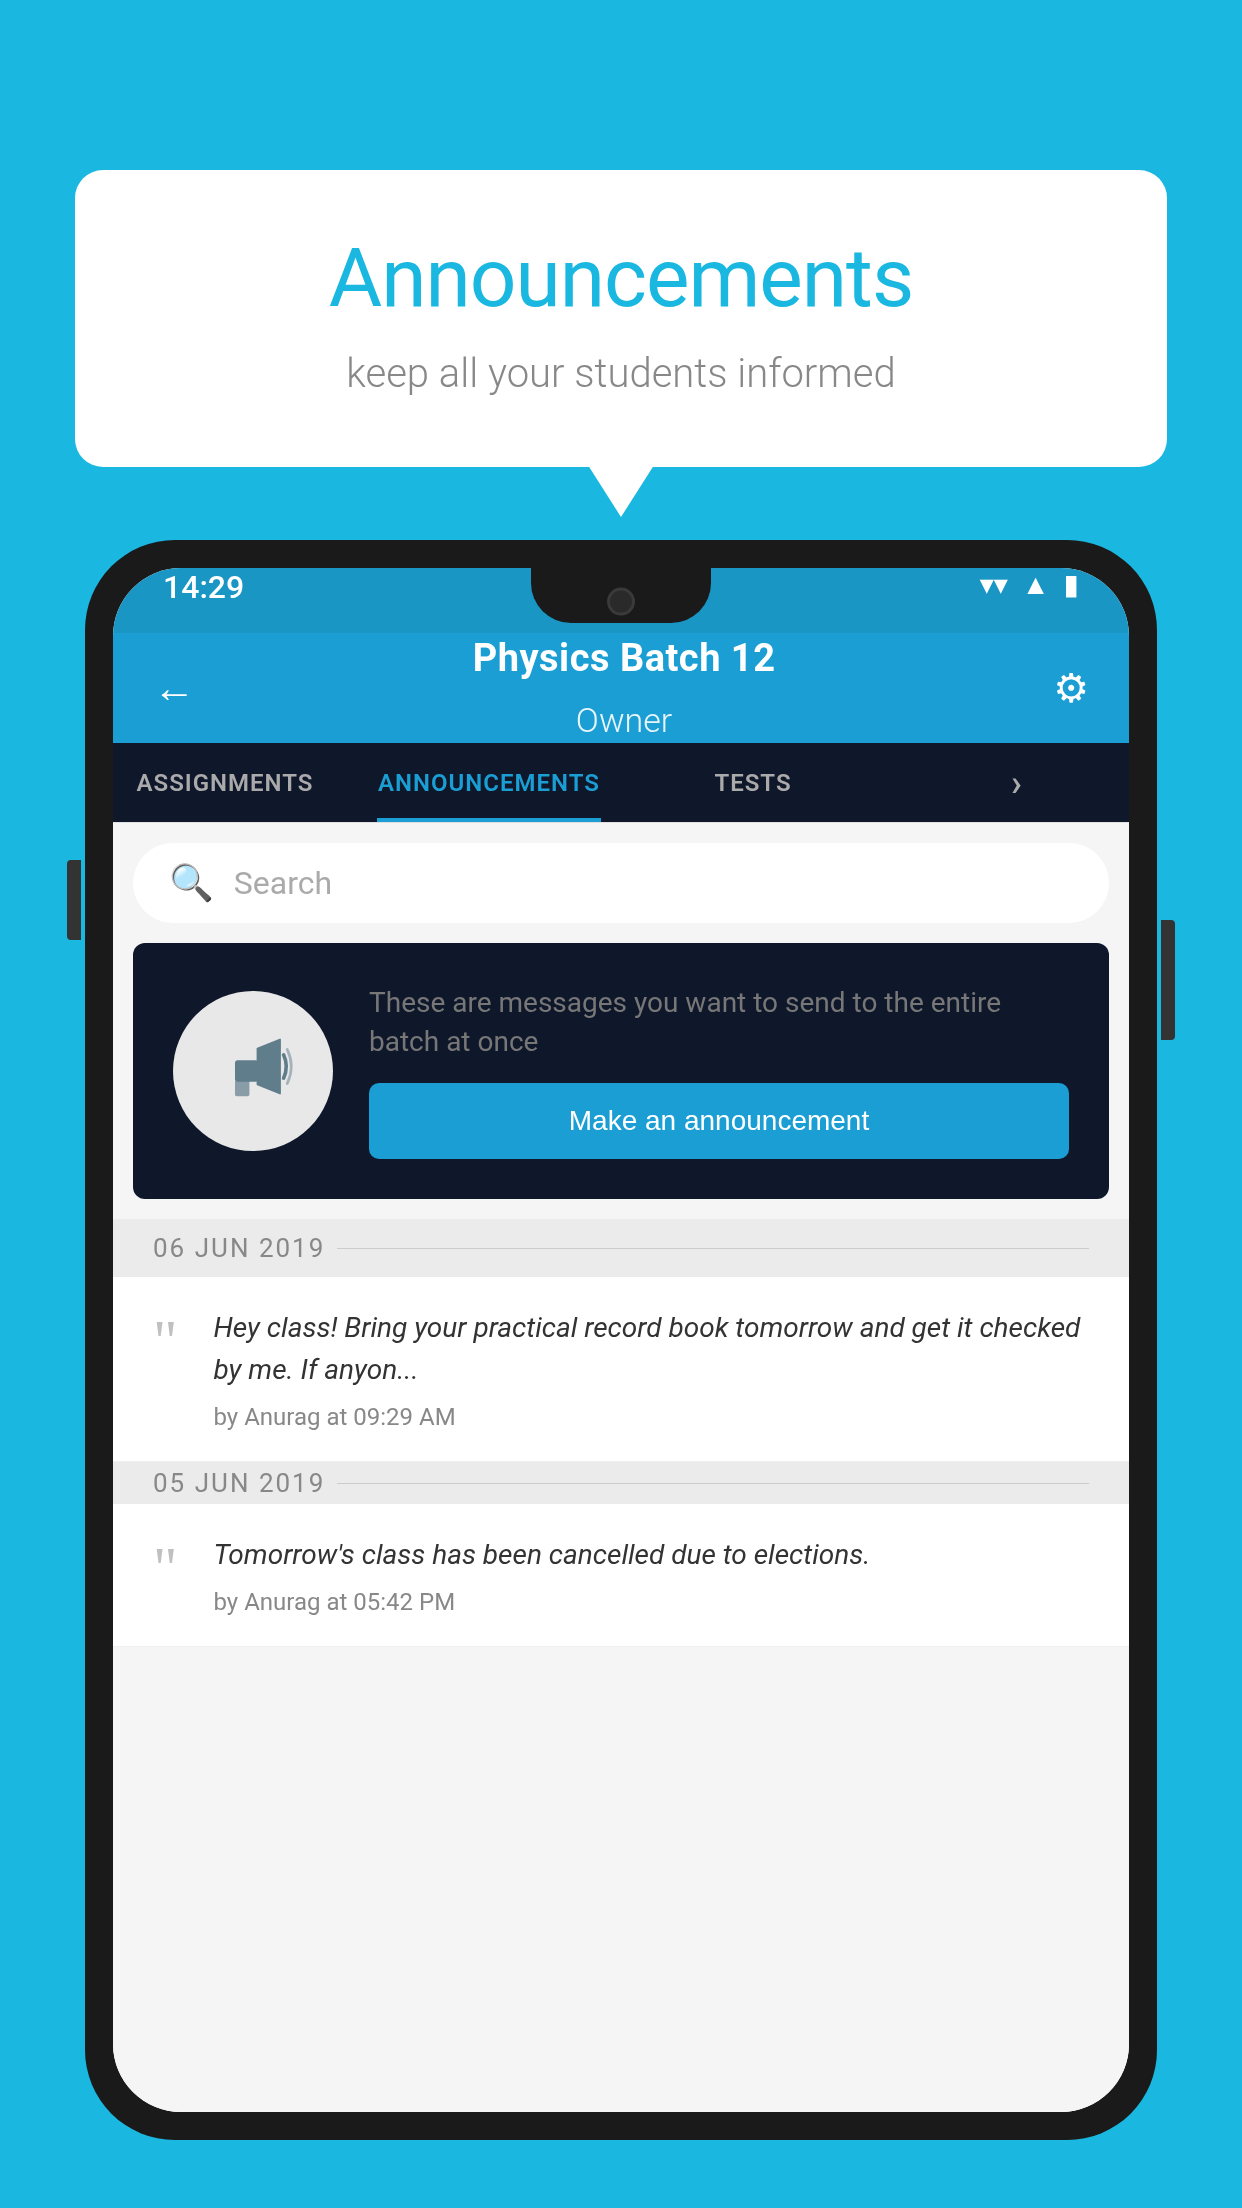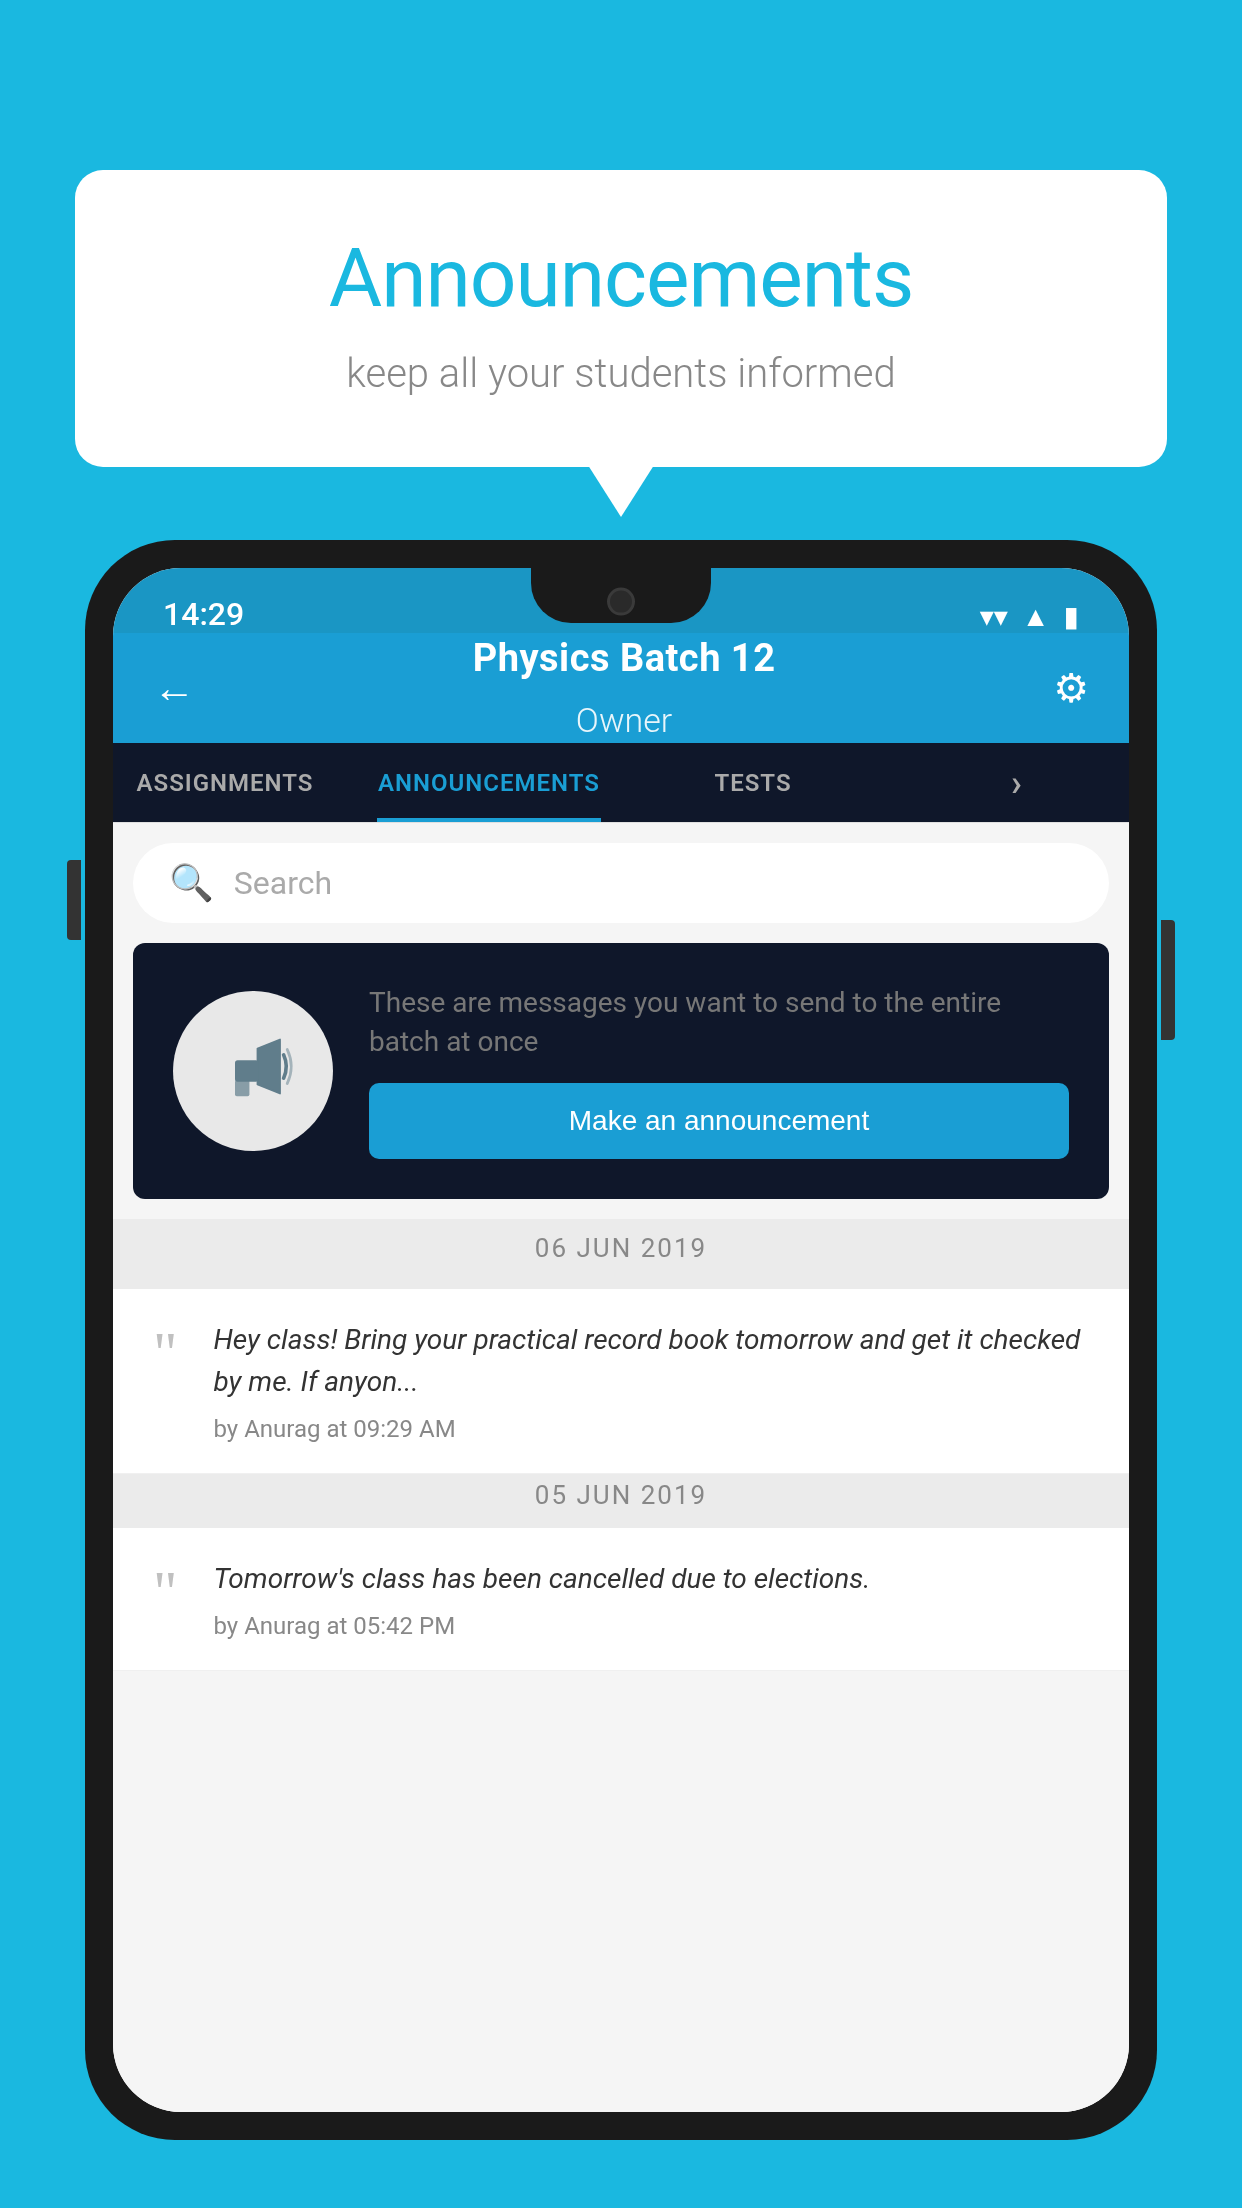--- a/index.html
+++ b/index.html
@@ -110,21 +110,21 @@
       position: relative;
       display: flex;
       flex-direction: column;
     }
 
     
     .status-bar {
       background: #1a96c4;
       height: 65px;
       display: flex;
-      align-items: flex-end;
+      align-items: flex-start;
       justify-content: space-between;
       padding: 0 50px;
       flex-shrink: 0;
     }
 
     .status-time {
       color: white;
       font-size: 32px;
       font-weight: 500;
     }
@@ -333,21 +333,20 @@
     }
 
     
     .date-divider {
       background: #ebebeb;
       padding: 14px 40px;
       display: flex;
       align-items: center;
       gap: 12px;
       flex-shrink: 0;
-      flex-direction: column;
     }
 
     .date-text {
       font-size: 26px;
       color: #888;
       letter-spacing: 2px;
       font-weight: 400;
     }
 
     .date-line {

